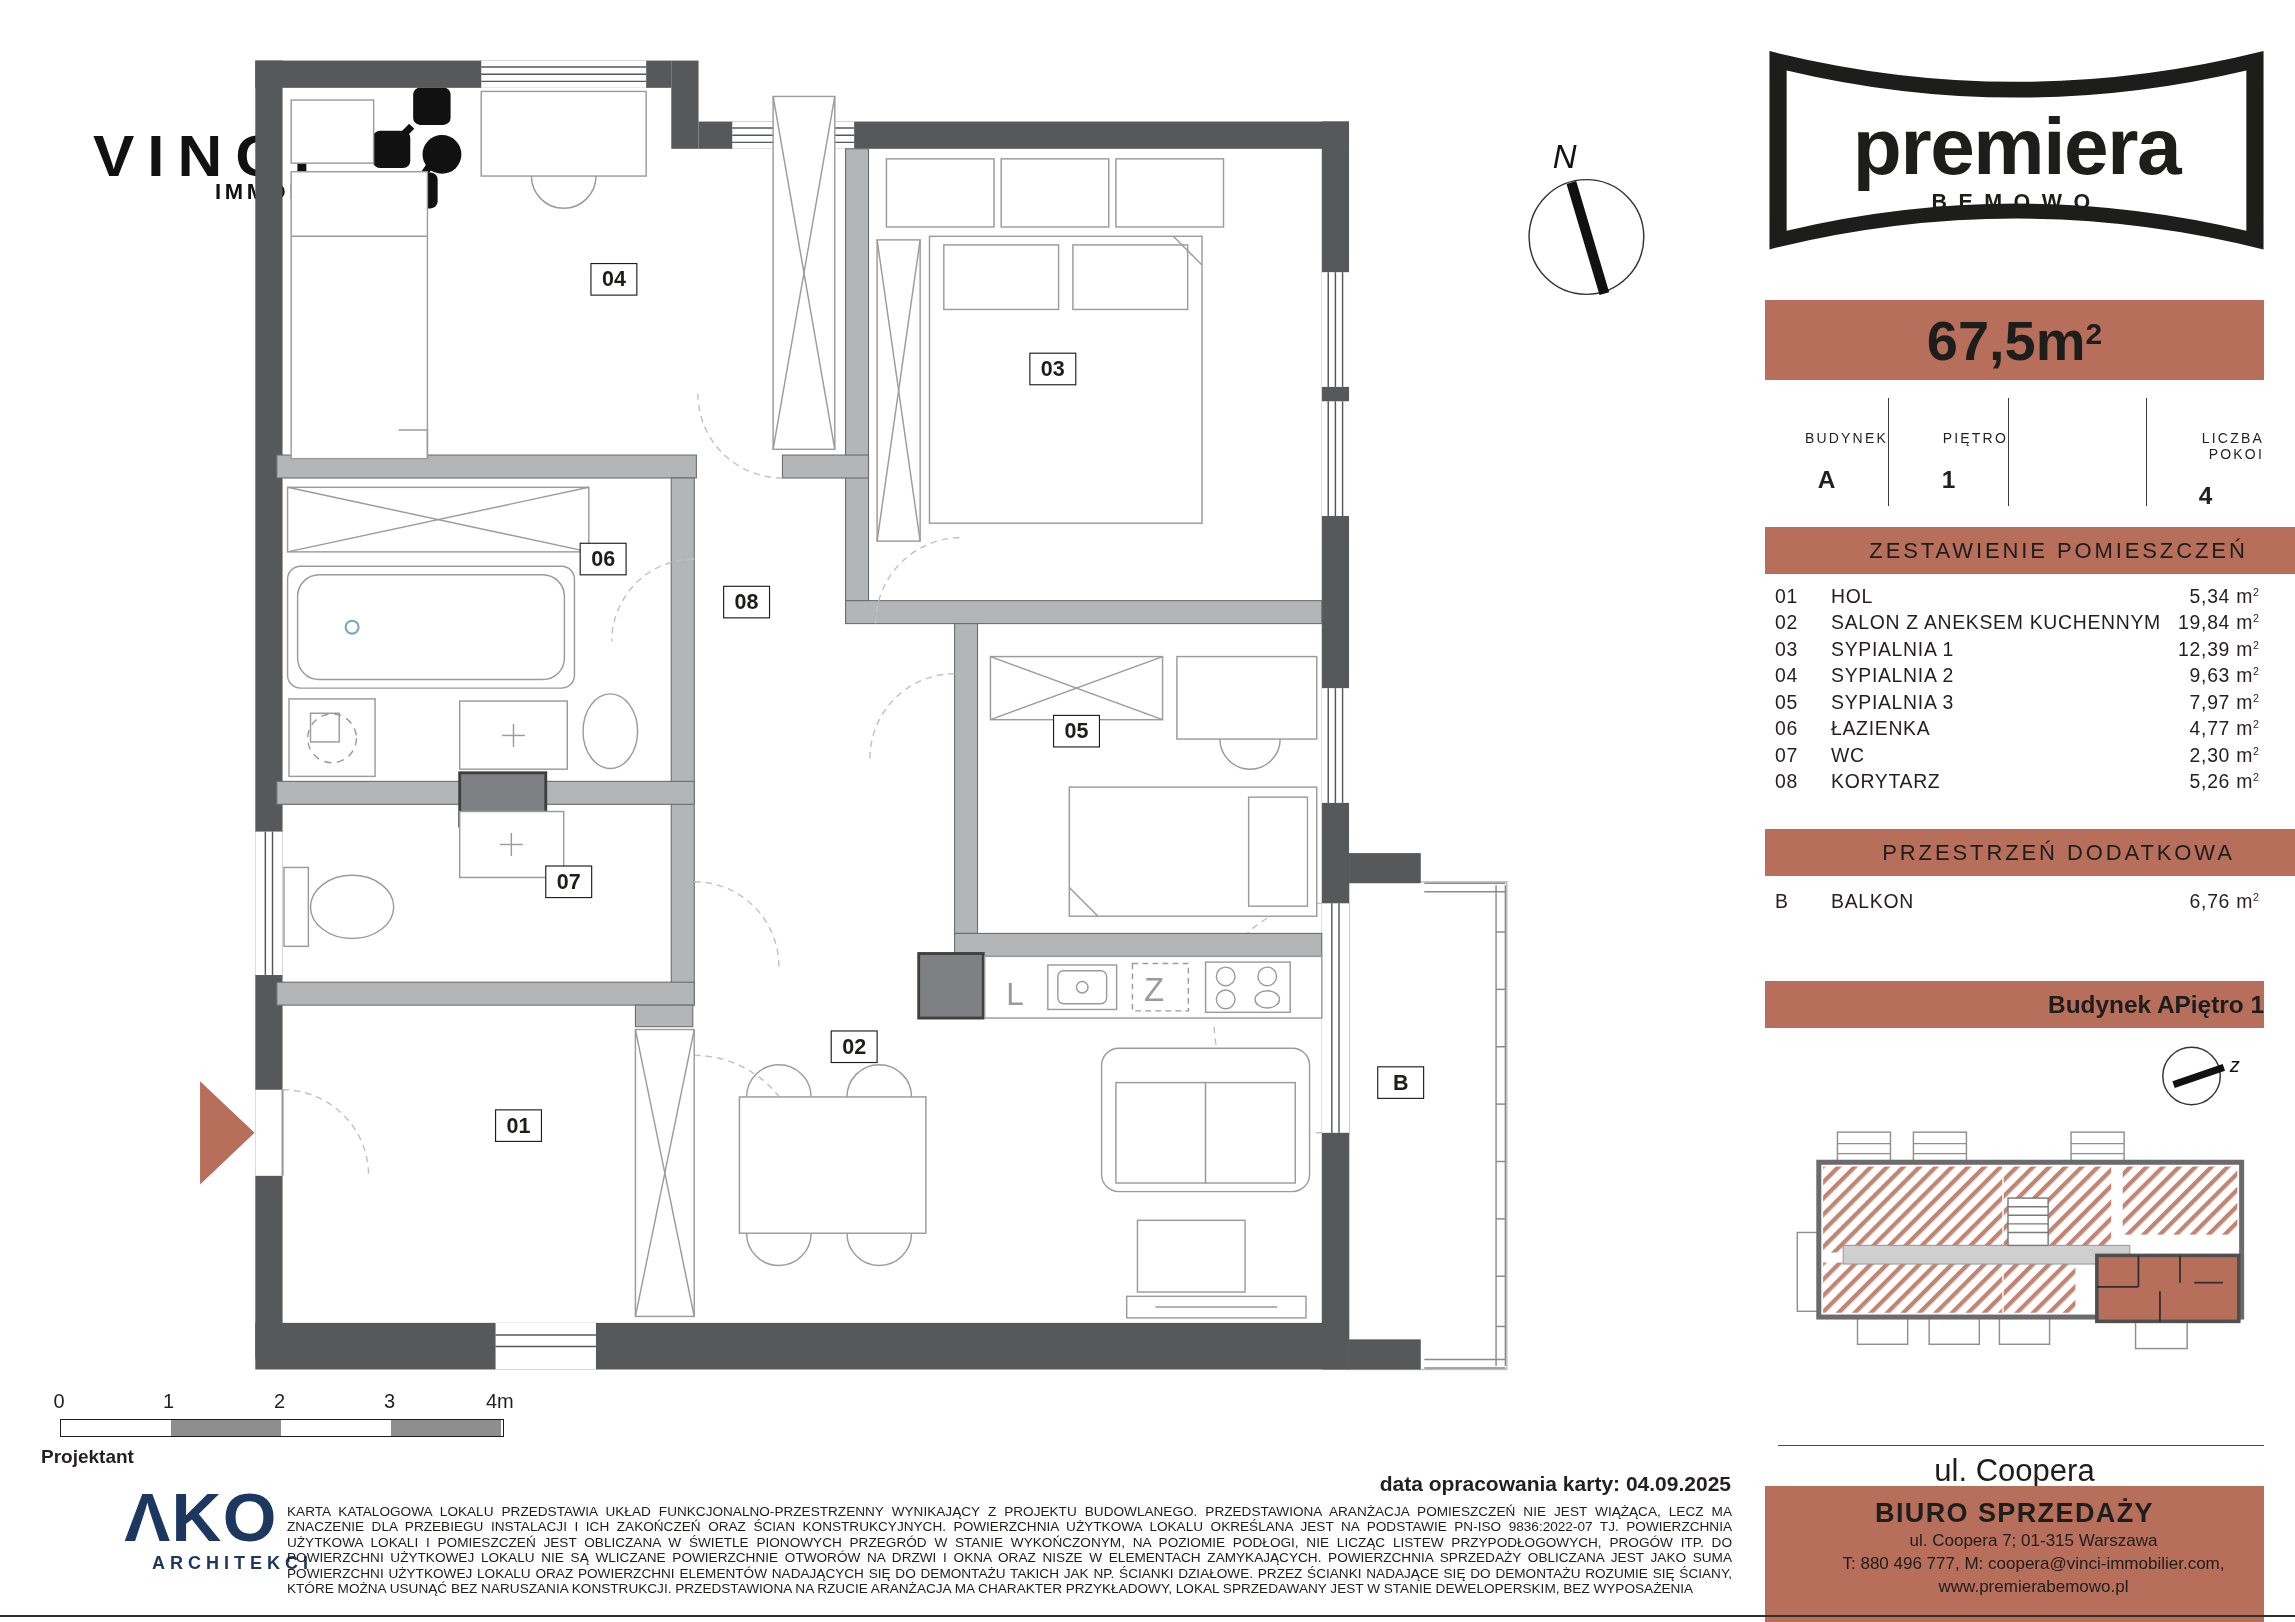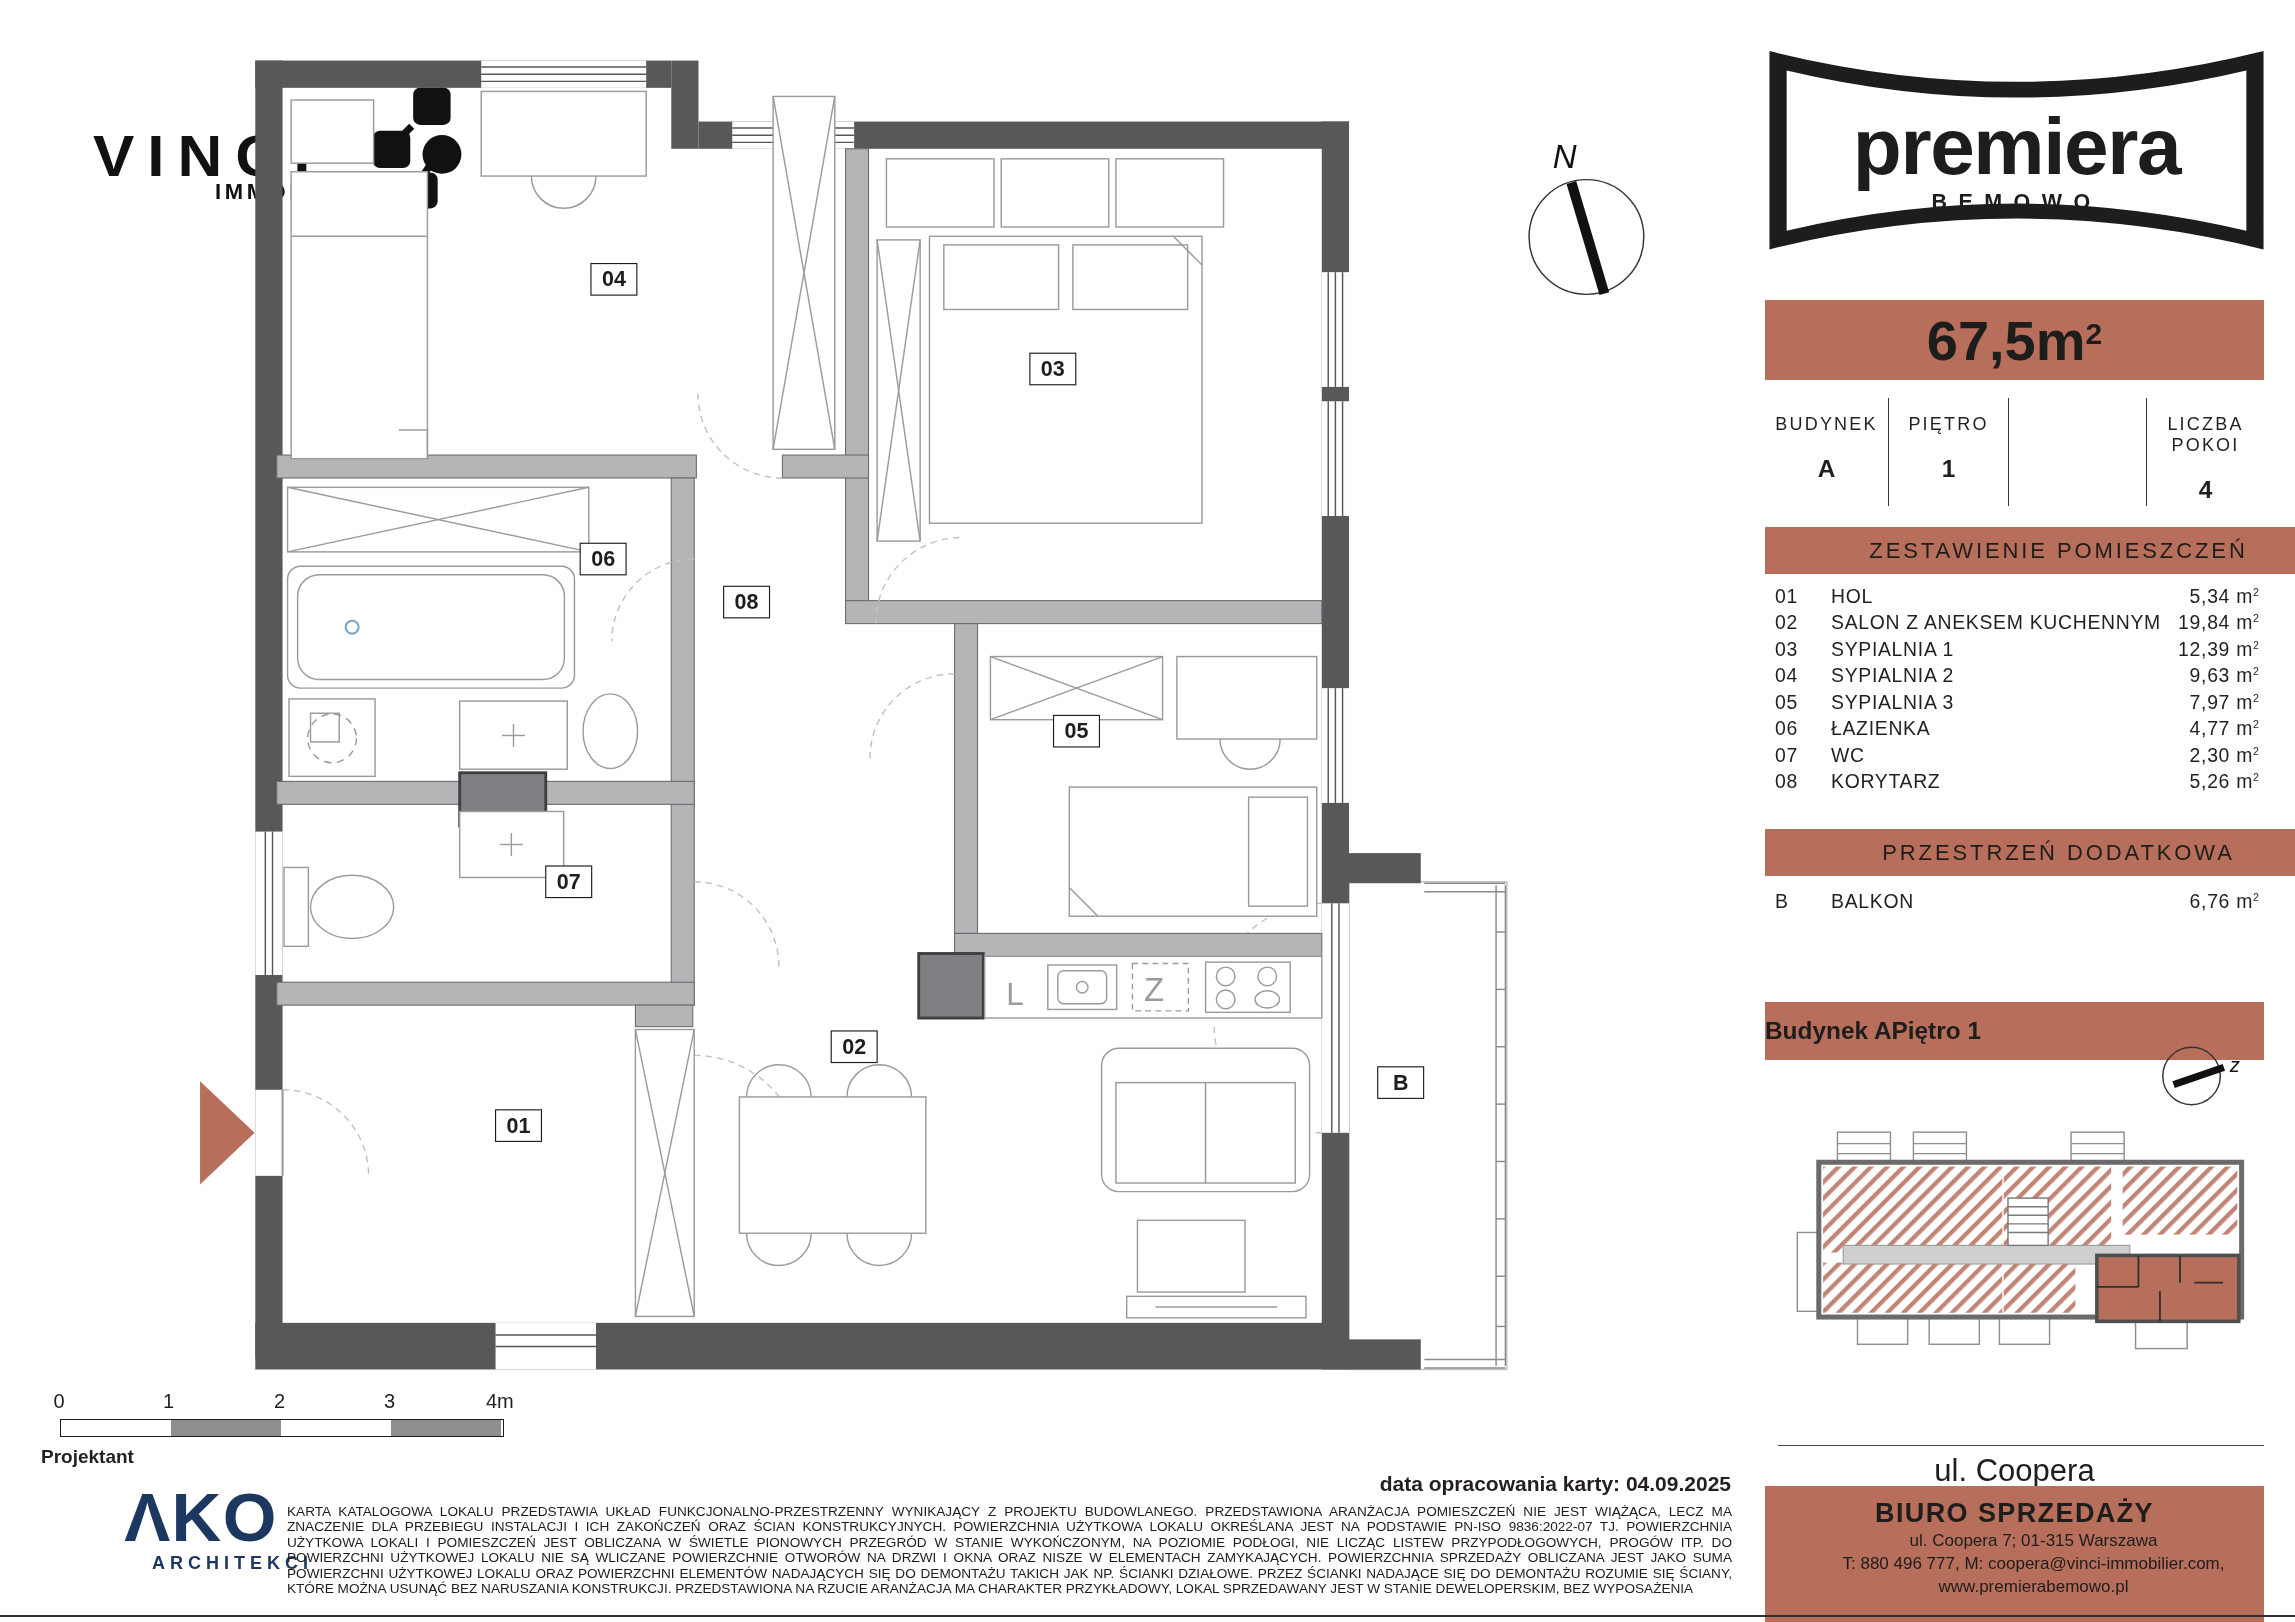--- a/index.html
+++ b/index.html
@@ -16,27 +16,27 @@
 
   
   #plan{left:194px;top:57px;}
 
   
   .bar{background:#b76e5b;position:absolute;left:1765px;width:499px;display:flex;align-items:center;justify-content:center;color:#1d1d1b;}
   #area-bar{top:300px;height:80px;font-size:56px;font-weight:bold;}
   #area-bar sup{font-size:30px;position:relative;top:-5.7px;}
   #info-table{left:1765px;top:391px;width:499px;height:118px;}
   .info-col{position:absolute;top:0;height:100%;}
-  .info-col .hd{font-size:18px;letter-spacing:2.2px;text-align:center;margin-top:23px;}
+  .info-col .hd{font-size:14px;letter-spacing:2.2px;text-align:right;margin-top:39px;}
   .info-col .vl{font-size:24.4px;font-weight:bold;text-align:center;margin-top:20px;}
   .vsep{position:absolute;top:7.2px;width:1.4px;height:108px;background:#3a3a3a;}
   .section-bar{height:47px;font-size:22px;font-weight:normal;letter-spacing:2.9px;padding-left:44px;}
   #rooms-hd{top:527px;}
   #extra-hd{top:829px;}
-  #bld-bar{top:981px;height:58px;font-size:24.4px;font-weight:bold;justify-content:flex-start;margin-top:21px;}
+  #bld-bar{top:981px;height:47px;font-size:24.4px;font-weight:bold;justify-content:flex-end;}
   .room-row{position:absolute;left:1765px;width:499px;height:26.5px;font-size:19.4px;letter-spacing:0.7px;}
   .room-row .no{position:absolute;left:10px;}
   .room-row .nm{position:absolute;left:66px;}
   .room-row .ar{position:absolute;right:4.3px;}
   #addr-line{left:1778px;top:1445px;width:486px;height:1.4px;background:#4a4a4a;}
   #addr{left:1765px;top:1453px;width:499px;text-align:center;font-size:31px;color:#1d1d1b;}
   #sales{left:1765px;top:1486px;width:499px;height:145px;background:#b76e5b;color:#1d1d1b;text-align:center;}
   #sales .t{font-size:27px;font-weight:bold;letter-spacing:1.4px;margin-top:11.5px;}
   #sales .l{font-size:17px;margin-top:2.9px;padding-left:38px;}
 

